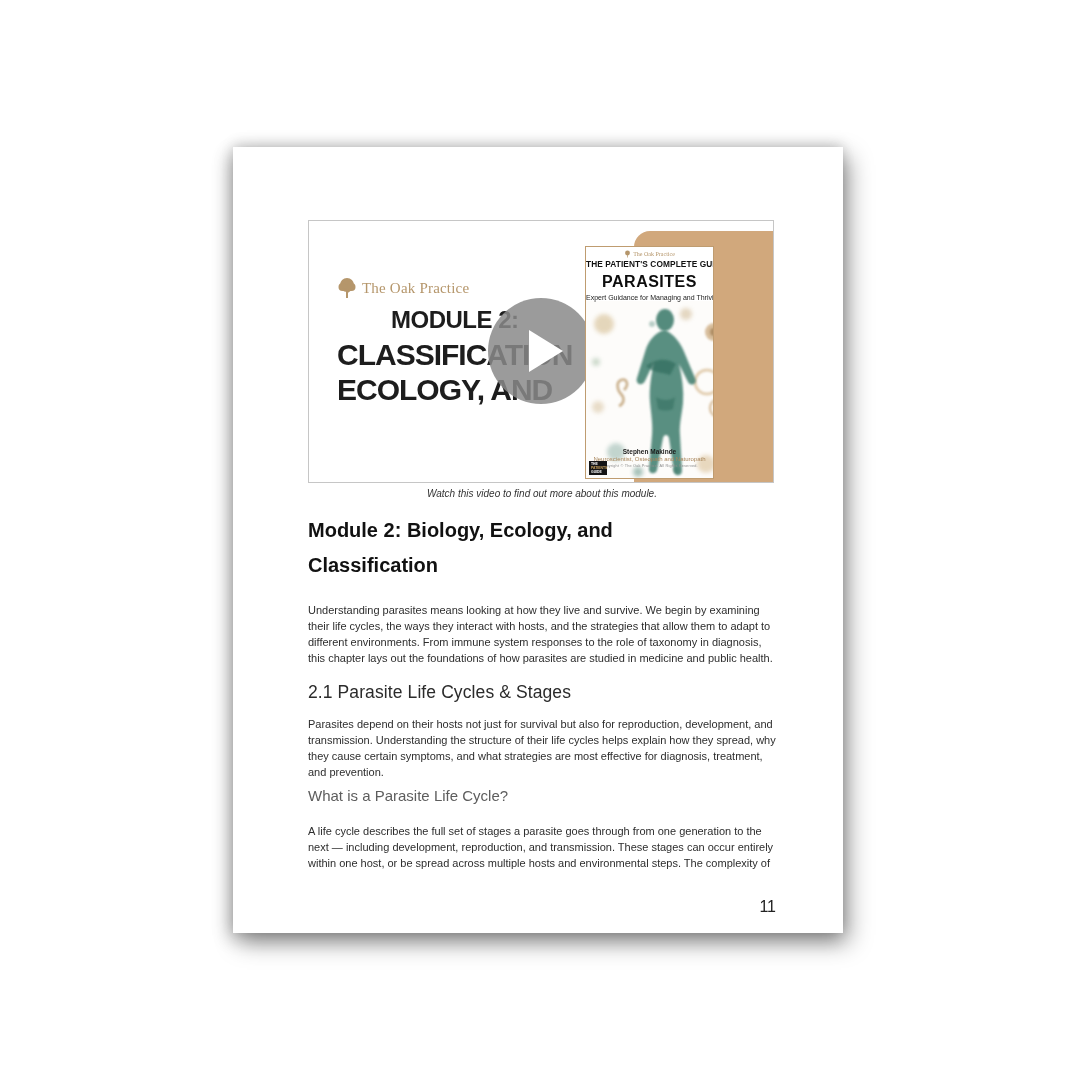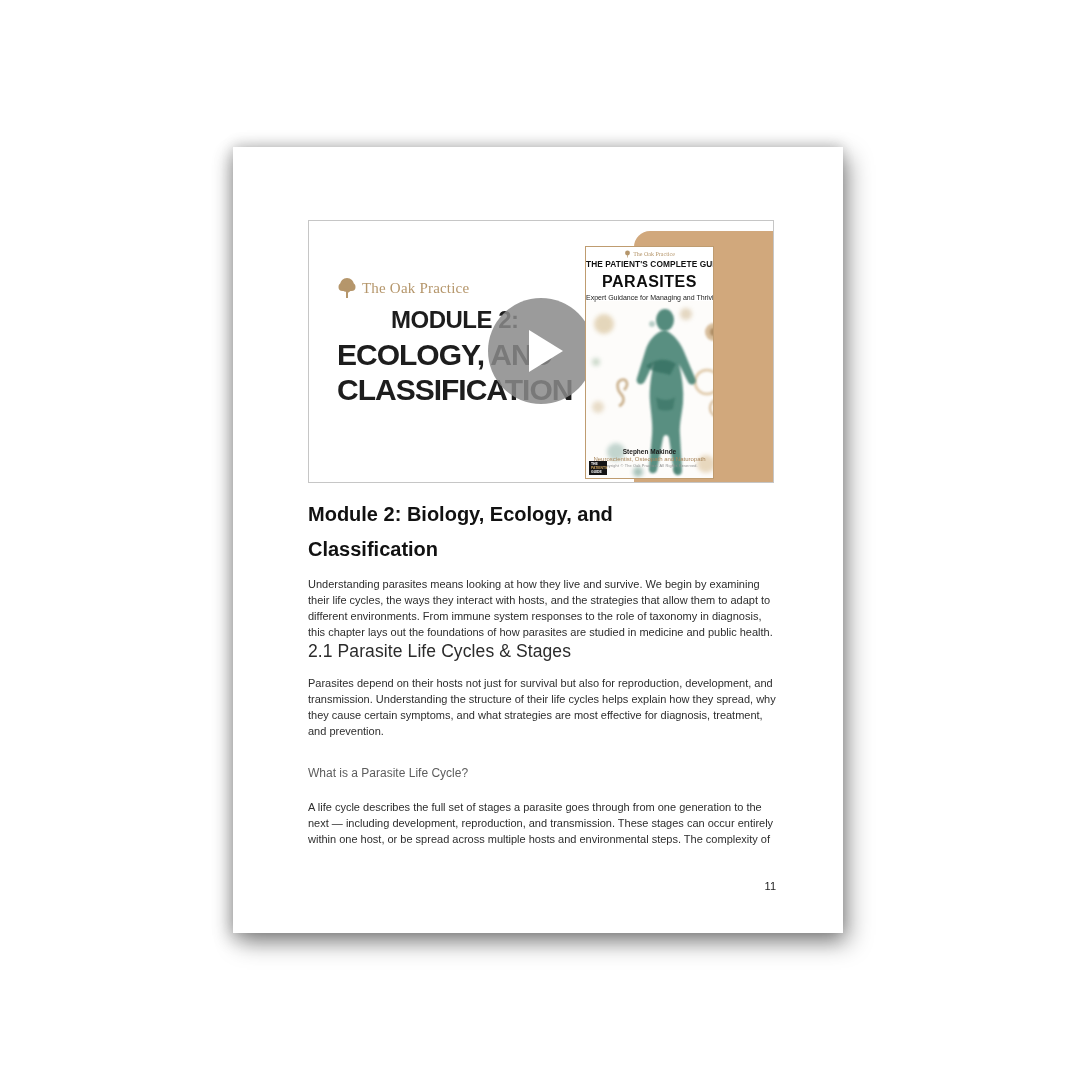--- a/index.html
+++ b/index.html
@@ -60,26 +60,26 @@
     display:flex; flex-direction:column; align-items:flex-start; justify-content:center;
     padding-left:2px; z-index:5;
   }
   .cover-badge .b1 { font-size:3.4px; font-weight:bold; color:#ffffff; line-height:4px; }
   .cover-badge .b2 { font-size:3.4px; font-weight:bold; color:#c9a25e; line-height:4px; }
   .cover-badge .b3 { font-size:3.4px; font-weight:bold; color:#ffffff; line-height:4px; }
 
   
   .caption { margin-top:5px; text-align:center; font-style:italic; font-size:10px; color:#333; }
   h1.doc-title { margin-top:14px; max-width:440px; font-size:20px; line-height:35px; font-weight:bold; color:#111; }
-  p.body-text { margin-top:9px; font-size:11px; line-height:16px; color:#2d2d2d; }
-  h2.section-heading { margin-top:1px; font-size:17.5px; font-weight:normal; color:#2b2b2b; letter-spacing:0.1px; }
+  p.body-text { margin-top:19px; font-size:11px; line-height:16px; color:#2d2d2d; }
+  h2.section-heading { margin-top:16px; font-size:17.5px; font-weight:normal; color:#2b2b2b; letter-spacing:0.1px; }
   p.section-body { margin-top:13px; }
-  h3.subsection-heading { margin-top:27px; font-size:12px; font-weight:normal; color:#5d5d5d; }
+  h3.subsection-heading { margin-top:7px; font-size:15px; font-weight:normal; color:#5d5d5d; }
   p.subsection-body { margin-top:19px; }
-  .pagenum { position:absolute; top:733px; right:67px; font-size:11px; color:#222; }
+  .pagenum { position:absolute; top:751px; right:67px; font-size:16px; color:#222; }
 </style>
 </head>
 <body>
 
 <div class="canvas">
   <div class="page">
     <div class="content">
 
       <div class="video-thumb">
         <div class="folder"></div>
@@ -89,22 +89,22 @@
             <svg width="20" height="22" viewBox="0 0 20 22">
               <circle cx="10" cy="8" r="7" fill="#b5966b"></circle>
               <circle cx="5.5" cy="10" r="4" fill="#b5966b"></circle>
               <circle cx="14.5" cy="10" r="4" fill="#b5966b"></circle>
               <rect x="9" y="12" width="2" height="9" fill="#b5966b"></rect>
               <path d="M10 14 L6 11 M10 16 L14 12" stroke="#b5966b" stroke-width="1.2"></path>
             </svg>
             <span class="brand-text">The Oak Practice</span>
           </div>
           <div class="module-label">MODULE 2:</div>
+          <div class="slide-title">CLASSIFICATION</div>
           <div class="slide-title">ECOLOGY, AND</div>
-          <div class="slide-title">CLASSIFICATION</div>
         </div>
 
         <div class="play">
           <div class="play-tri"></div>
         </div>
 
         <div class="cover">
           <div class="cover-head">
             <div class="cover-brand">
               <svg width="7" height="8" viewBox="0 0 20 22">
@@ -161,20 +161,21 @@
           </div>
 
           <div class="cover-badge">
             <span class="b1">THE</span>
             <span class="b2">PATIENTS</span>
             <span class="b3">GUIDE</span>
           </div>
         </div>
       </div>
 
+      <div class="caption">Watch this video to find out more about this module.</div>
 
       <h1 class="doc-title">Module 2: Biology, Ecology, and Classification</h1>
 
       <p class="body-text">Understanding parasites means looking at how they live and survive. We begin by examining their life cycles, the ways they interact with hosts, and the strategies that allow them to adapt to different environments. From immune system responses to the role of taxonomy in diagnosis, this chapter lays out the foundations of how parasites are studied in medicine and public health.</p>
 
       <h2 class="section-heading">2.1 Parasite Life Cycles &amp; Stages</h2>
 
       <p class="body-text section-body">Parasites depend on their hosts not just for survival but also for reproduction, development, and transmission. Understanding the structure of their life cycles helps explain how they spread, why they cause certain symptoms, and what strategies are most effective for diagnosis, treatment, and prevention.</p>
 
       <h3 class="subsection-heading">What is a Parasite Life Cycle?</h3>

